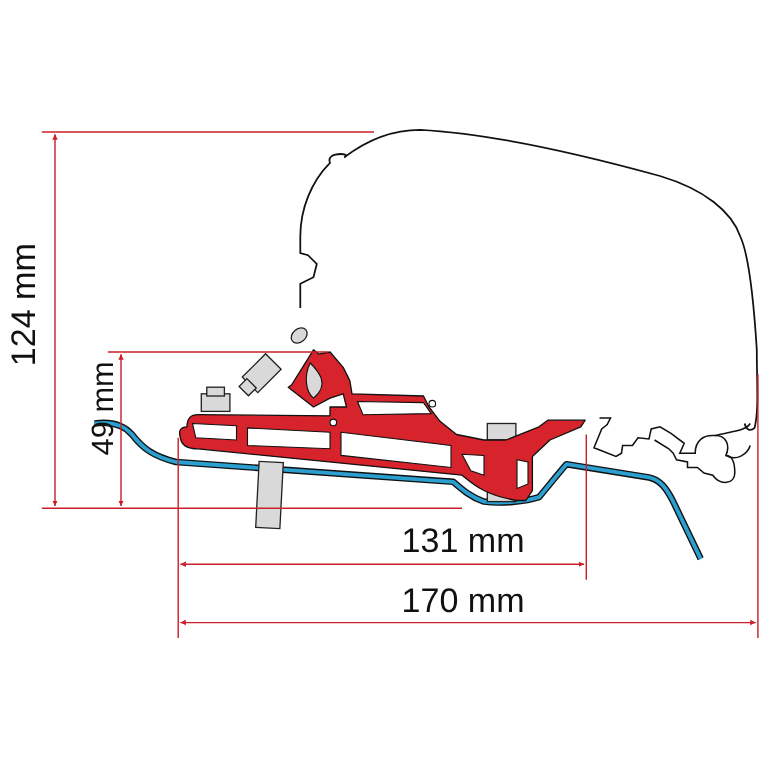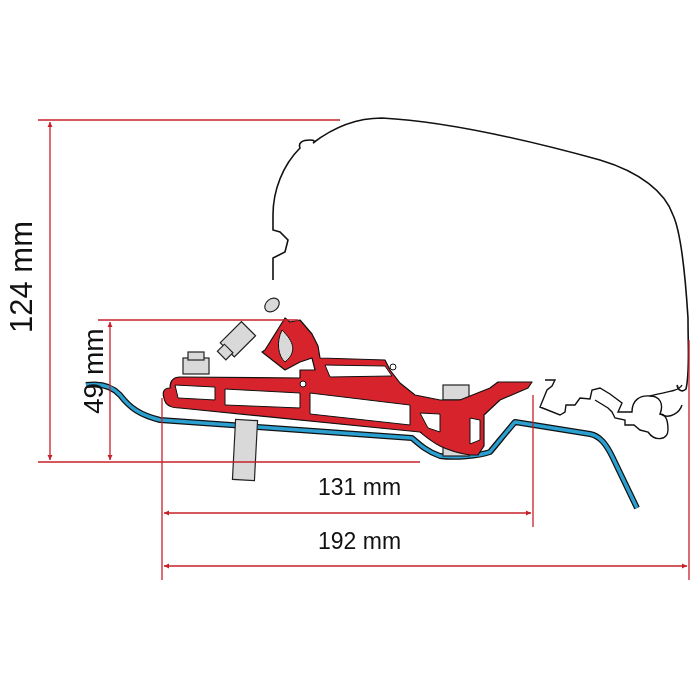--- a/index.html
+++ b/index.html
@@ -1,19 +1,19 @@
 <!DOCTYPE html>
 <html><head>
   <meta charset="utf-8">
   <style>
     html, body { margin: 0; padding: 0; background: #ffffff; }
     body { width: 700px; height: 700px; position: relative; overflow: hidden; font-family: "Liberation Sans", sans-serif; }
     #diagram { position: absolute; left: 0; top: 0; width: 700px; height: 700px; }
     .dim-label { position: absolute; font-family: "Liberation Sans", sans-serif; color: #111111; white-space: nowrap; }
-    .dim-h { font-size: 23px; }
+    .dim-h { font-size: 31px; margin-left: 47px; }
     .dim-v { font-size: 31px; transform-origin: left top; transform: rotate(-90deg); }
     #lbl-131 { left: 318px; top: 474px; }
     #lbl-192 { left: 318px; top: 528px; }
     #lbl-124 { left: 4px; top: 333px; }
     #lbl-49  { left: 78px; top: 414px; font-size: 28px; }
   </style>
 </head>
 <body>
 
 <svg id="diagram" viewBox="0 0 700 700" xmlns="http://www.w3.org/2000/svg">
@@ -75,15 +75,15 @@
     <line x1="162" y1="398" x2="162" y2="580"></line>
     <line x1="533" y1="395" x2="533" y2="527"></line>
     <line x1="164" y1="513" x2="531" y2="513" marker-start="url(#arr)" marker-end="url(#arr)"></line>
 
     <line x1="689" y1="340" x2="689" y2="580"></line>
     <line x1="164" y1="566" x2="687" y2="566" marker-start="url(#arr)" marker-end="url(#arr)"></line>
   </g>
 </svg>
 
 <div class="dim-label dim-h" id="lbl-131">131 mm</div>
-<div class="dim-label dim-h" id="lbl-192">192 mm</div>
+<div class="dim-label dim-h" id="lbl-192">170 mm</div>
 <div class="dim-label dim-v" id="lbl-124">124 mm</div>
 <div class="dim-label dim-v" id="lbl-49">49 mm</div>
 
 </body></html>

